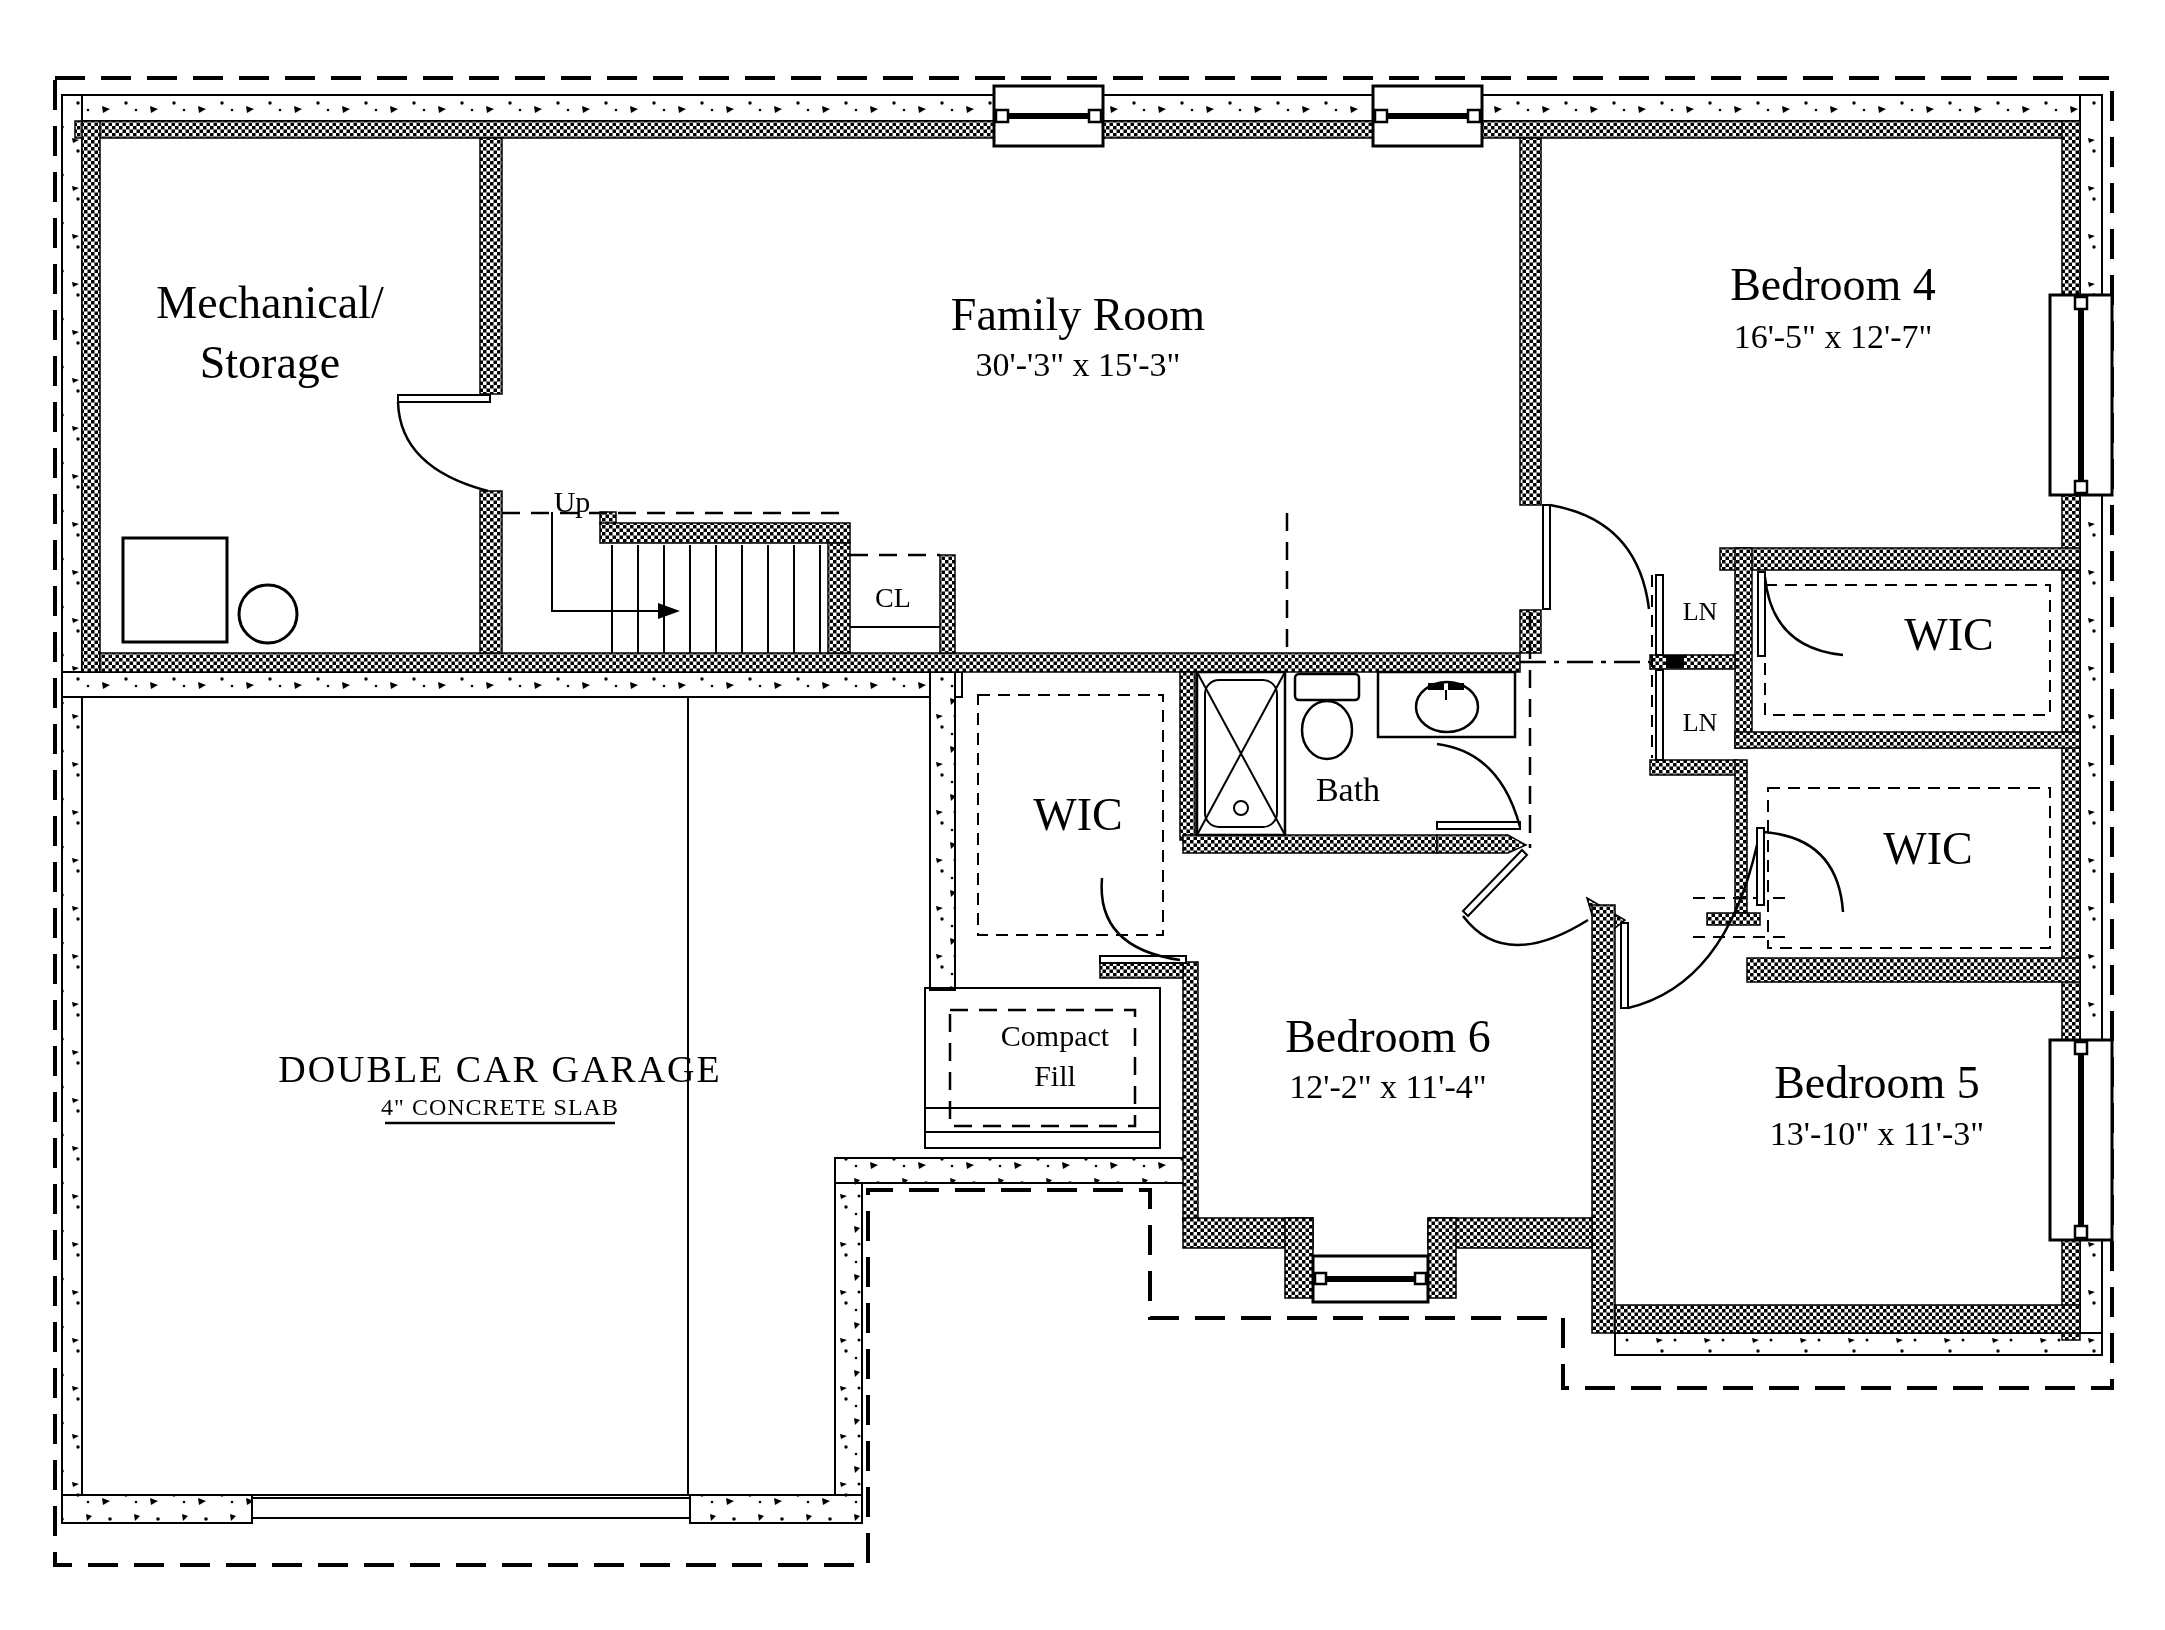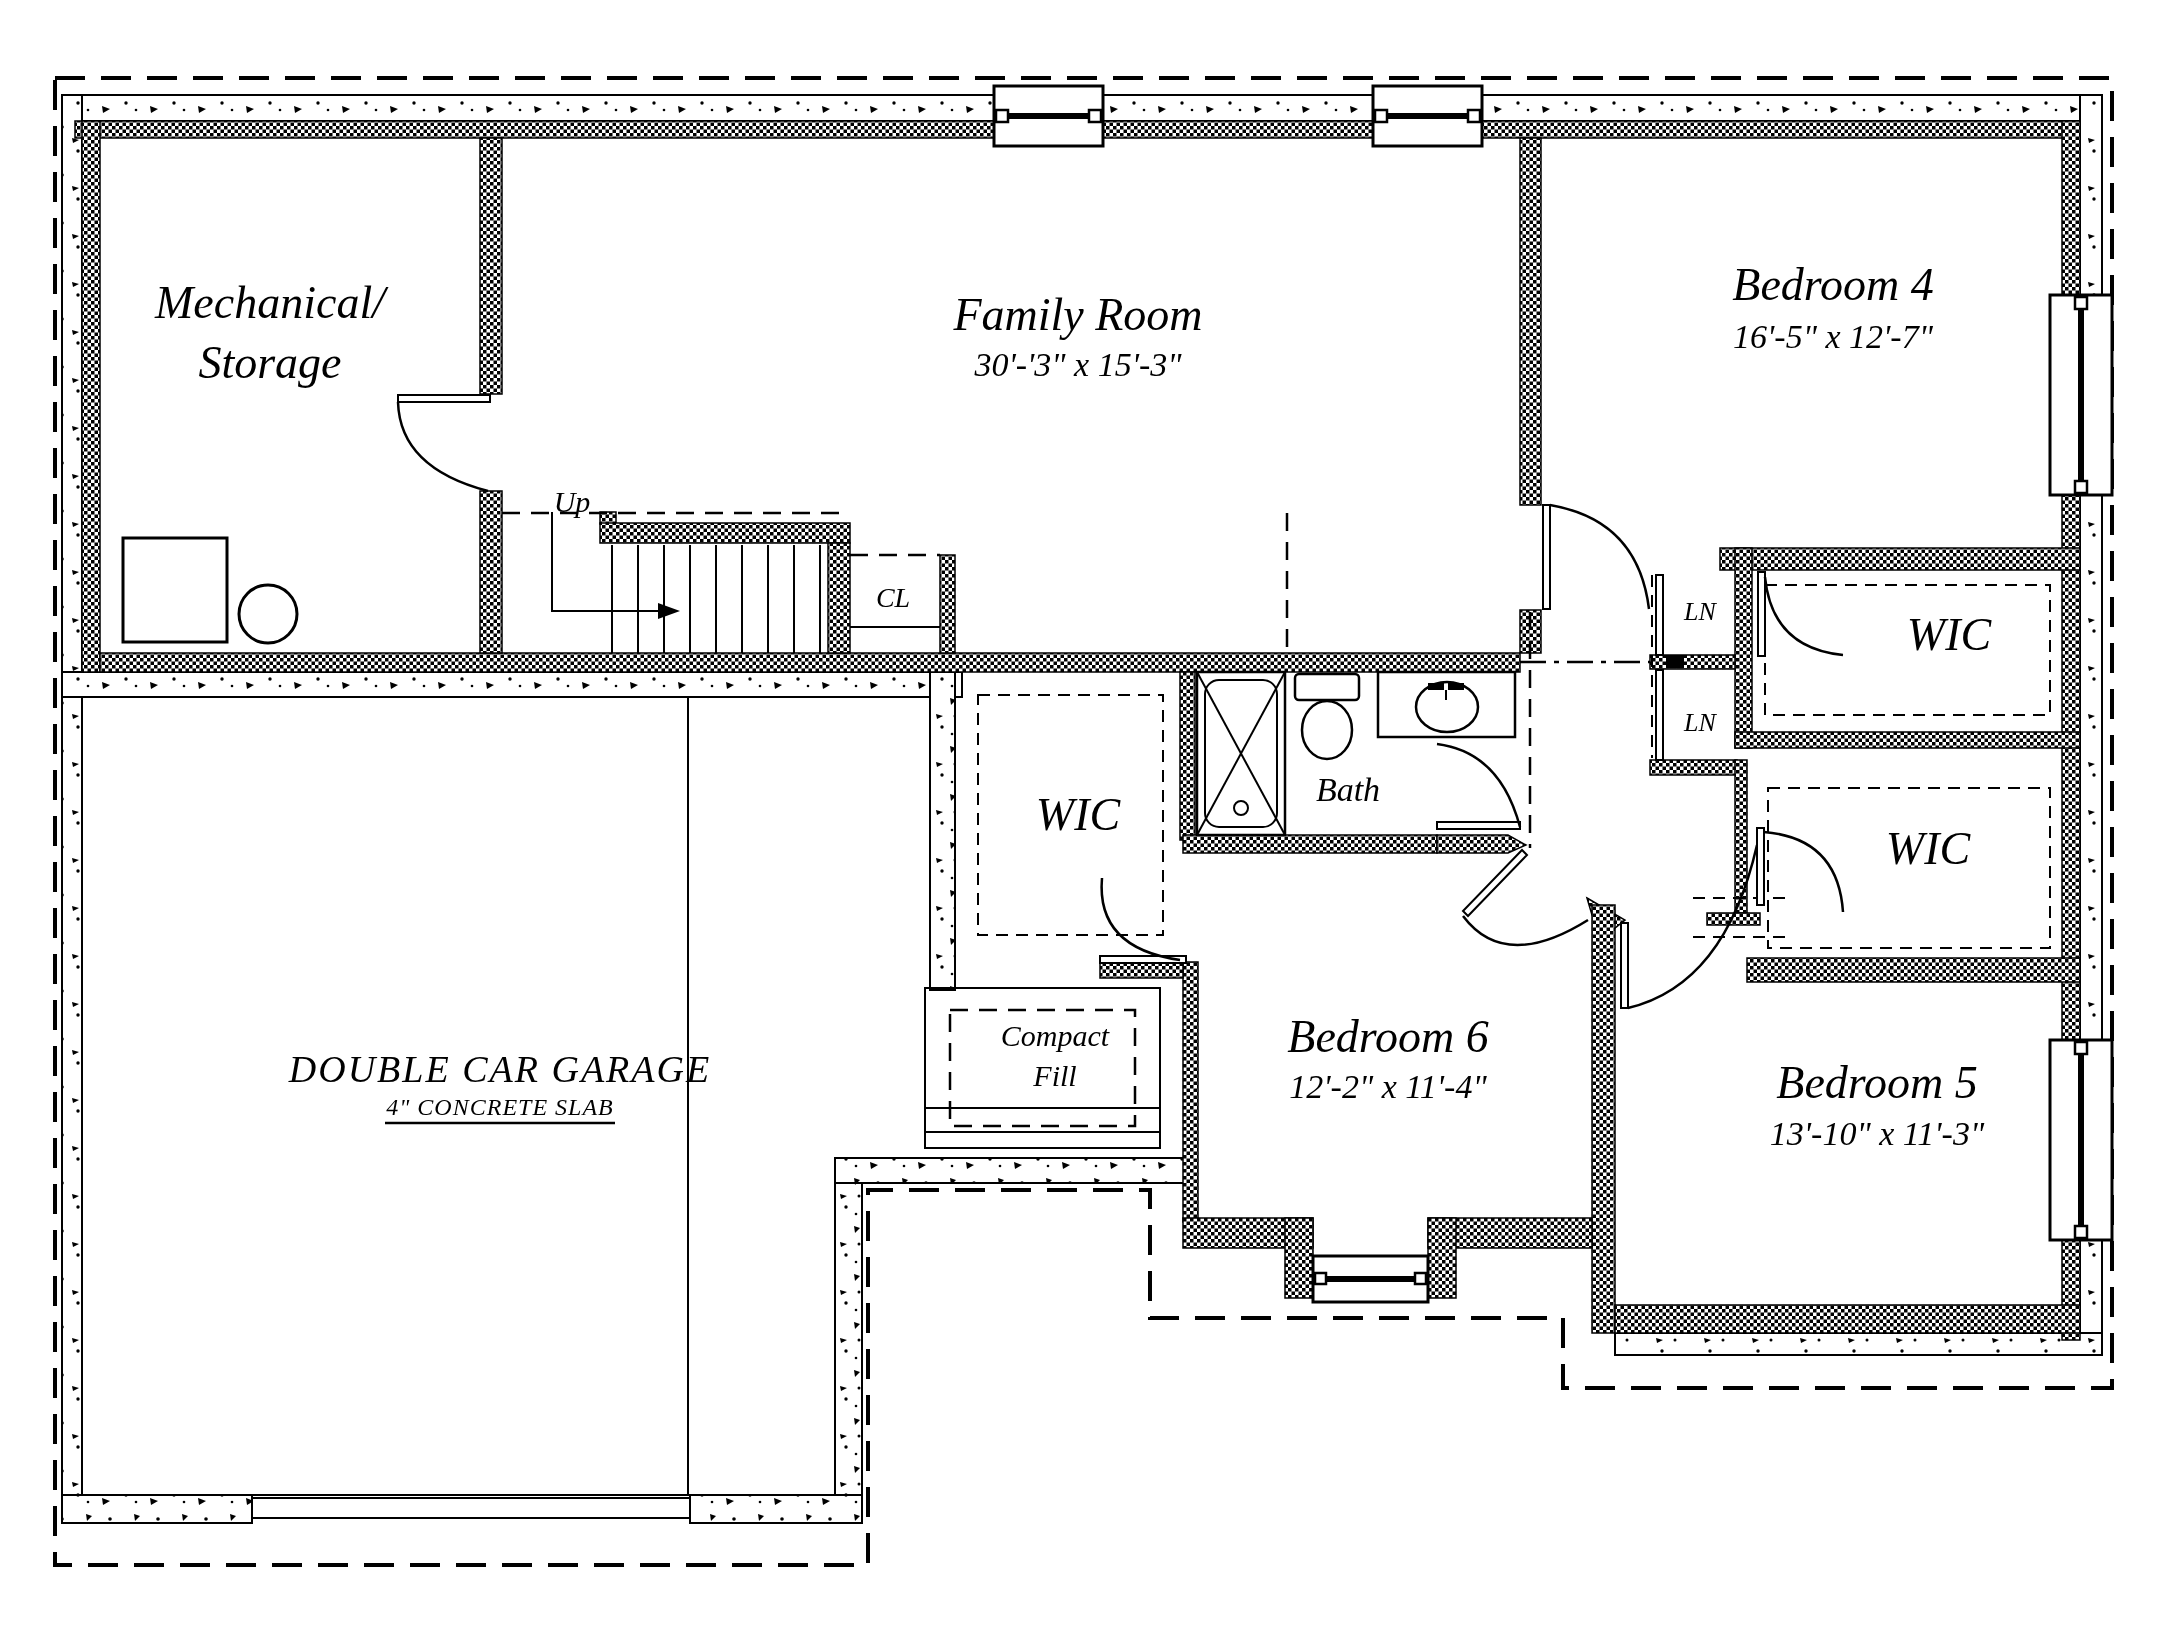--- a/index.html
+++ b/index.html
@@ -1,16 +1,16 @@
 <!DOCTYPE html>
 <html><head>
 <meta charset="utf-8">
 <style>
   html,body{margin:0;padding:0;background:#fff;}
-  .stage{position:relative;width:2165px;height:1630px;background:#fde047;overflow:hidden;font-style:italic;}
+  .stage{position:relative;width:2165px;height:1630px;background:#fde047;overflow:hidden;}
   svg{display:block;}
   .w-h{fill:url(#hatch);stroke:#000;stroke-width:1.5;}
   .w-c{fill:url(#conc);stroke:#000;stroke-width:2;}
   .thin{fill:none;stroke:#000;stroke-width:2;}
   .thick{fill:none;stroke:#000;stroke-width:3;}
   .dash{fill:none;stroke:#000;stroke-width:2.5;stroke-dasharray:18 11;}
   .dashsm{fill:none;stroke:#000;stroke-width:2;stroke-dasharray:12 8;}
   .dashdot{fill:none;stroke:#000;stroke-width:2.5;stroke-dasharray:26 8 5 8;}
   .foot{fill:none;stroke:#000;stroke-width:4;stroke-dasharray:30 16;}
   .fix{fill:#fff;stroke:#000;stroke-width:2.5;}

